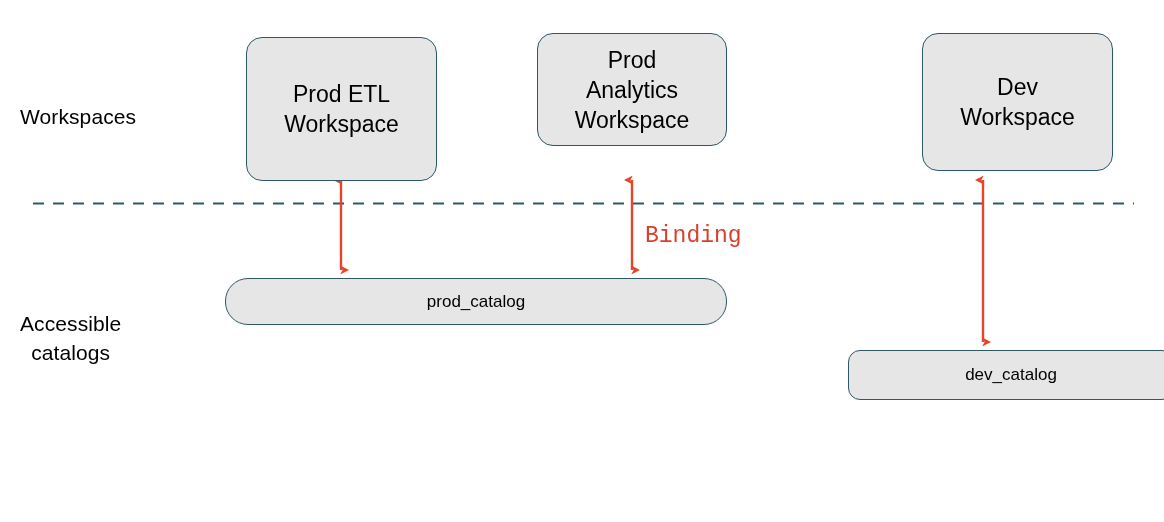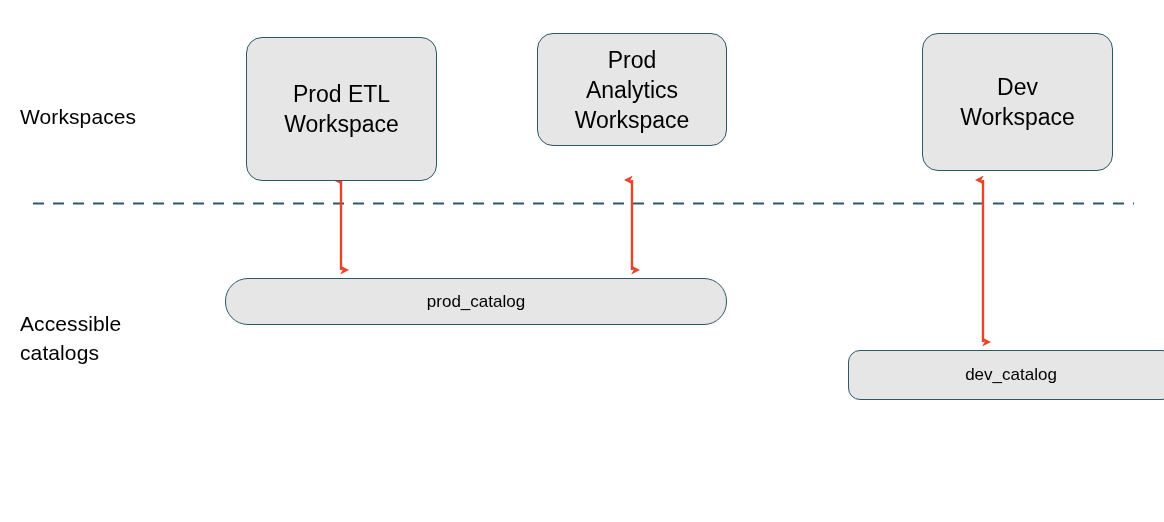--- a/index.html
+++ b/index.html
@@ -32,21 +32,21 @@
   .row-label {
     position: absolute;
     font-family: "Liberation Sans", sans-serif;
     font-size: 21px;
     line-height: 29px;
     color: #000000;
     white-space: pre-line;
     letter-spacing: 0.1px;
   }
   #label-workspaces { left: 20px; top: 91px; margin-top: 11px; }
-  #label-catalogs   { left: 20px; top: 309px; }
+  #label-catalogs   { left: 20px; top: 309px; text-align: center; }
 
   
   .node {
     position: absolute;
     box-sizing: border-box;
     background: #E6E6E6;
     border: 1.4px solid #2F5866;
     border-radius: 16px;
     display: flex;
     align-items: center;
@@ -135,14 +135,15 @@
 Analytics
 Workspace</div>
 
   <div class="node workspace" id="node-dev-workspace">Dev
 Workspace</div>
 
   <div class="node catalog" id="node-prod-catalog">prod_catalog</div>
 
   <div class="node catalog" id="node-dev-catalog">dev_catalog</div>
 
+  <div id="binding-label">Binding</div>
 
 </div>
 
 </body></html>

